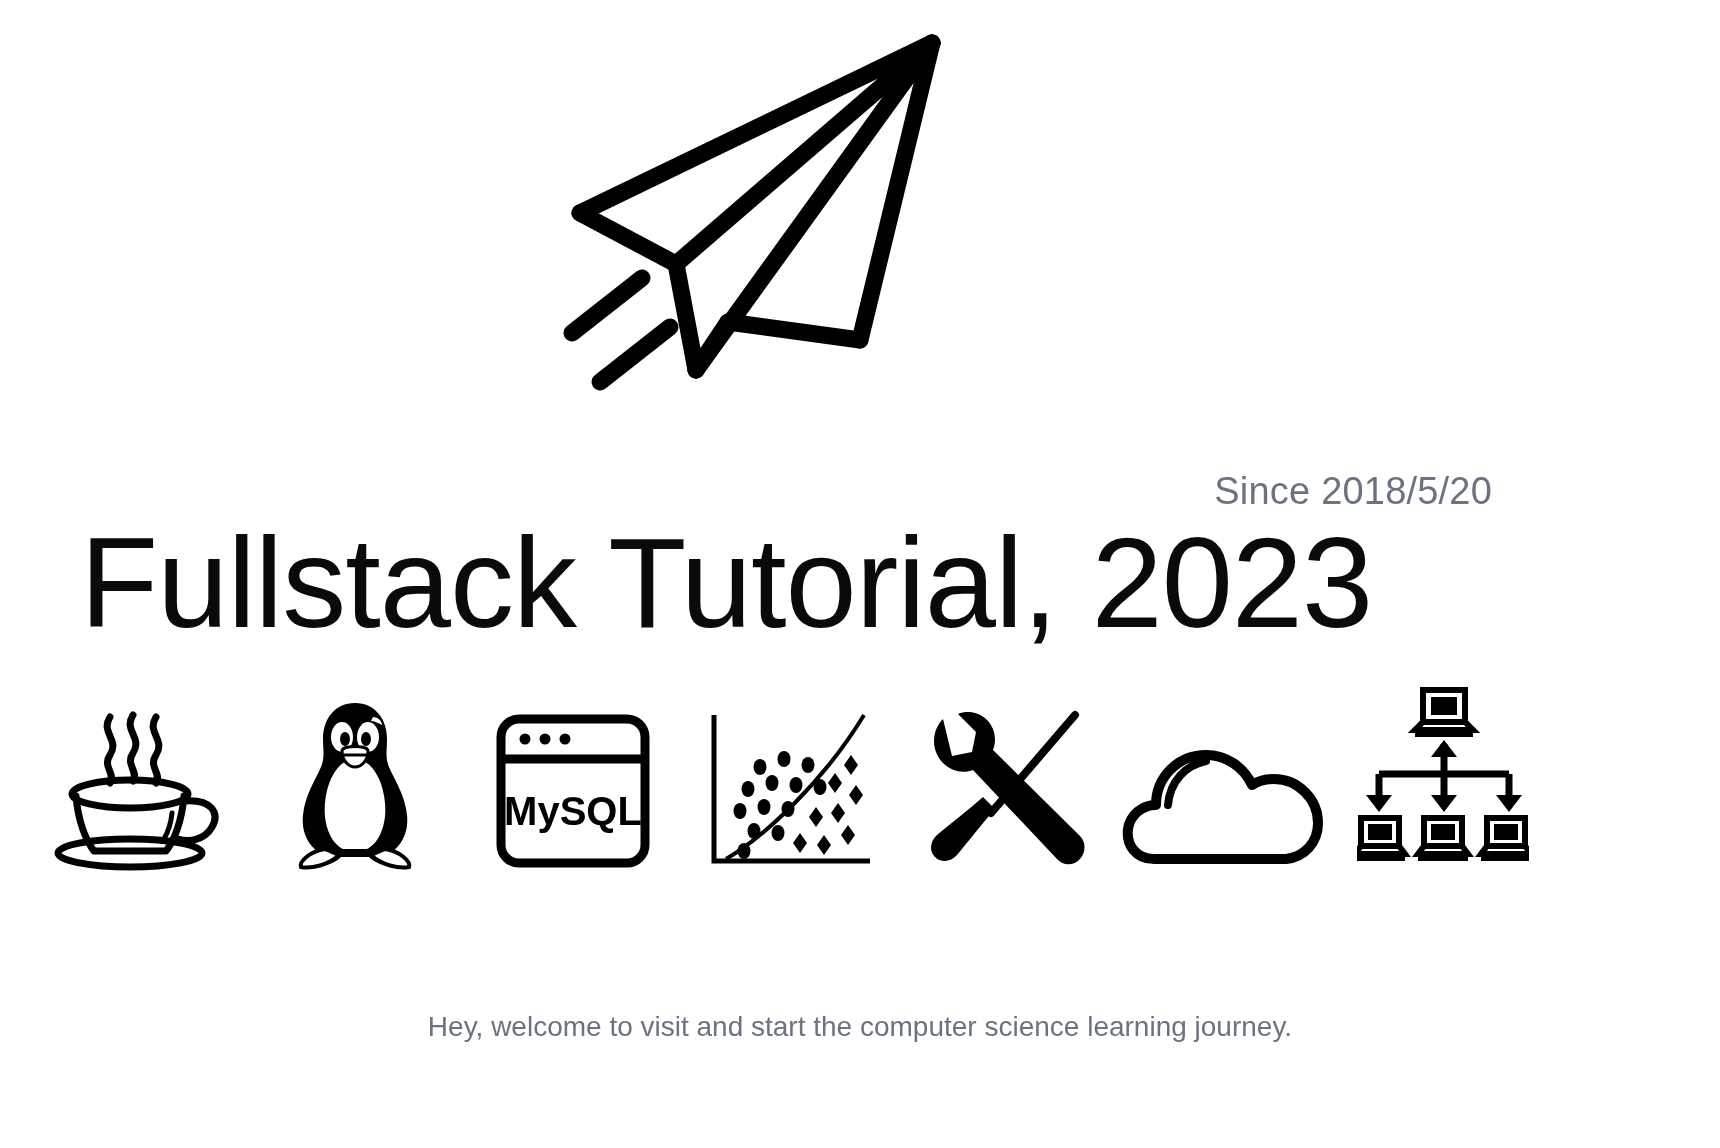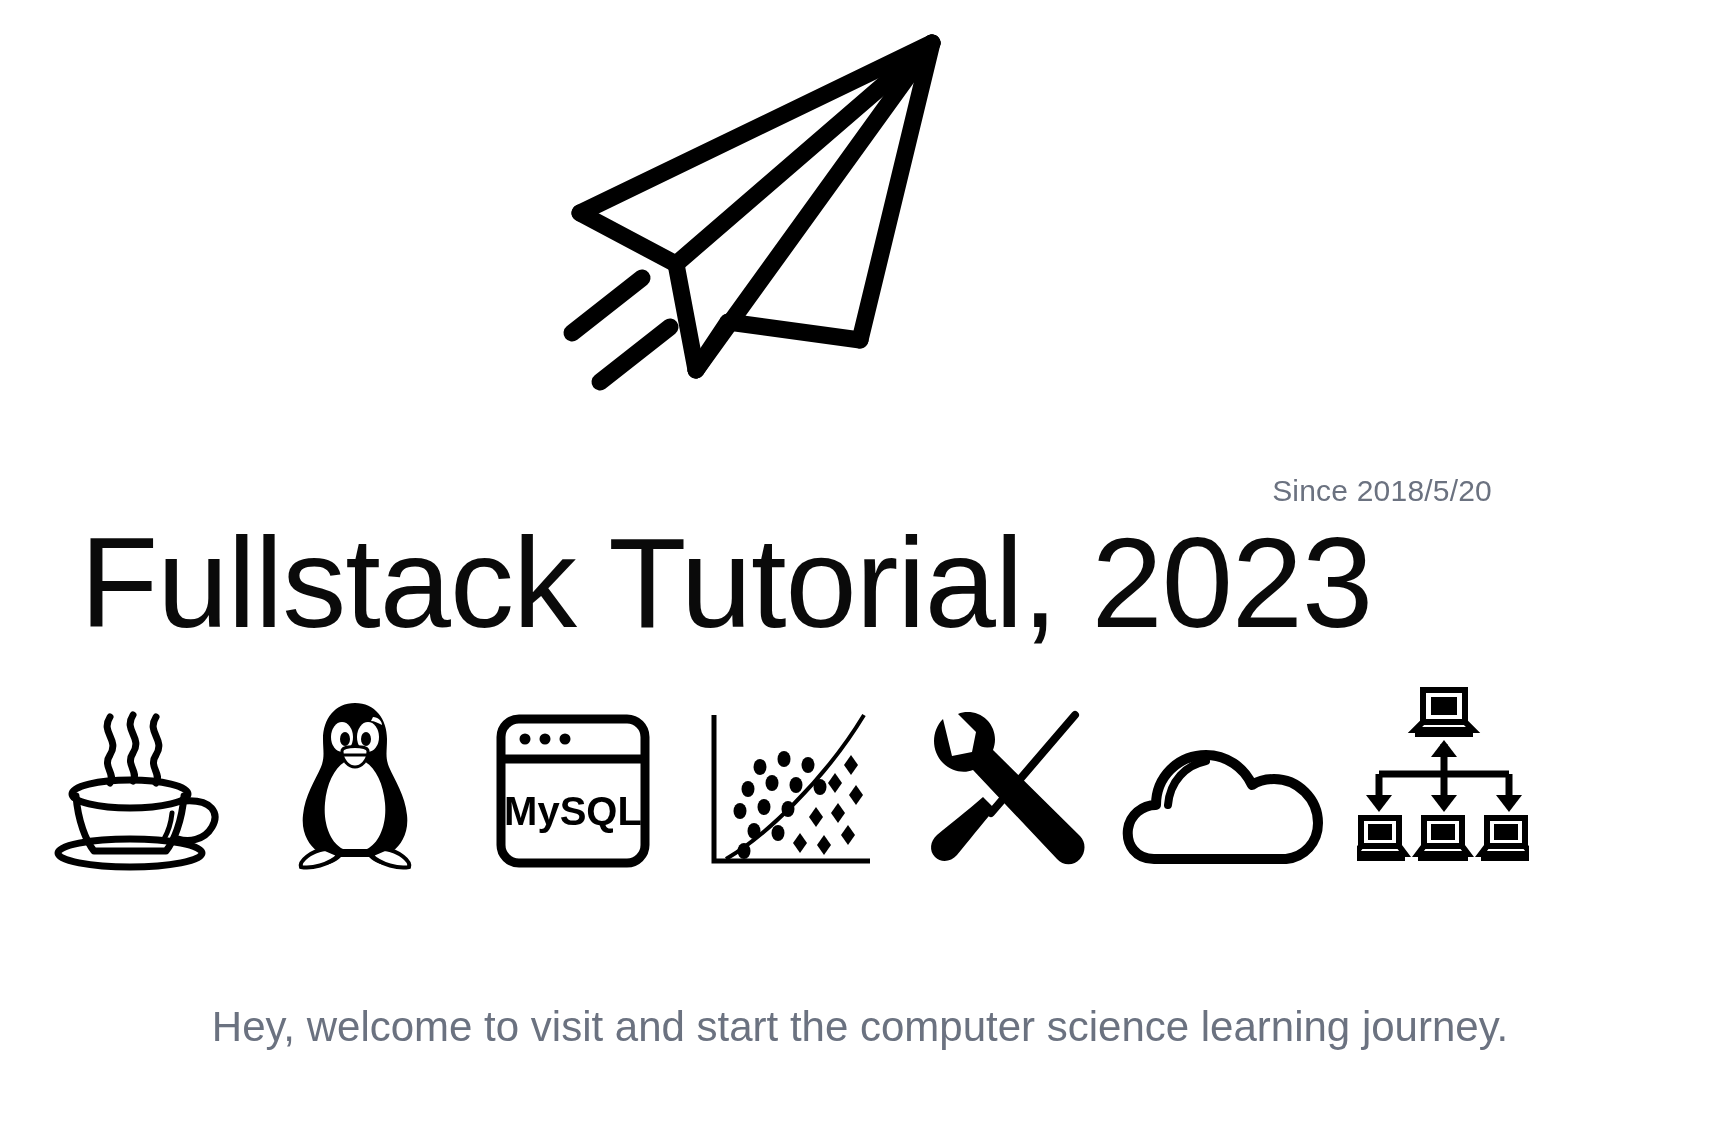--- a/index.html
+++ b/index.html
@@ -35,21 +35,21 @@
   
   .headline-block {
     position: absolute;
     left: 80px;
     top: 468px;
     width: 1412px;
   }
   .since-line {
     text-align: right;
     color: #6b7280;
-    font-size: 30px;
+    font-size: 38px;
     line-height: 46px;
     letter-spacing: 0.2px;
     font-family: "Liberation Sans", sans-serif;
     white-space: nowrap;
   }
   .main-title {
     margin-top: 2px;
     color: #0a0a0a;
     font-size: 128px;
     line-height: 134px;
@@ -80,21 +80,21 @@
   .icon-cell svg { display: block; }
 
   
   .tagline {
     position: absolute;
     left: 0;
     top: 1002px;
     width: 1720px;
     text-align: center;
     color: #6b7280;
-    font-size: 42px;
+    font-size: 28px;
     line-height: 50px;
     font-family: "Liberation Sans", sans-serif;
     white-space: nowrap;
   }
 </style>
 </head>
 <body>
 
 <div class="page">
 

